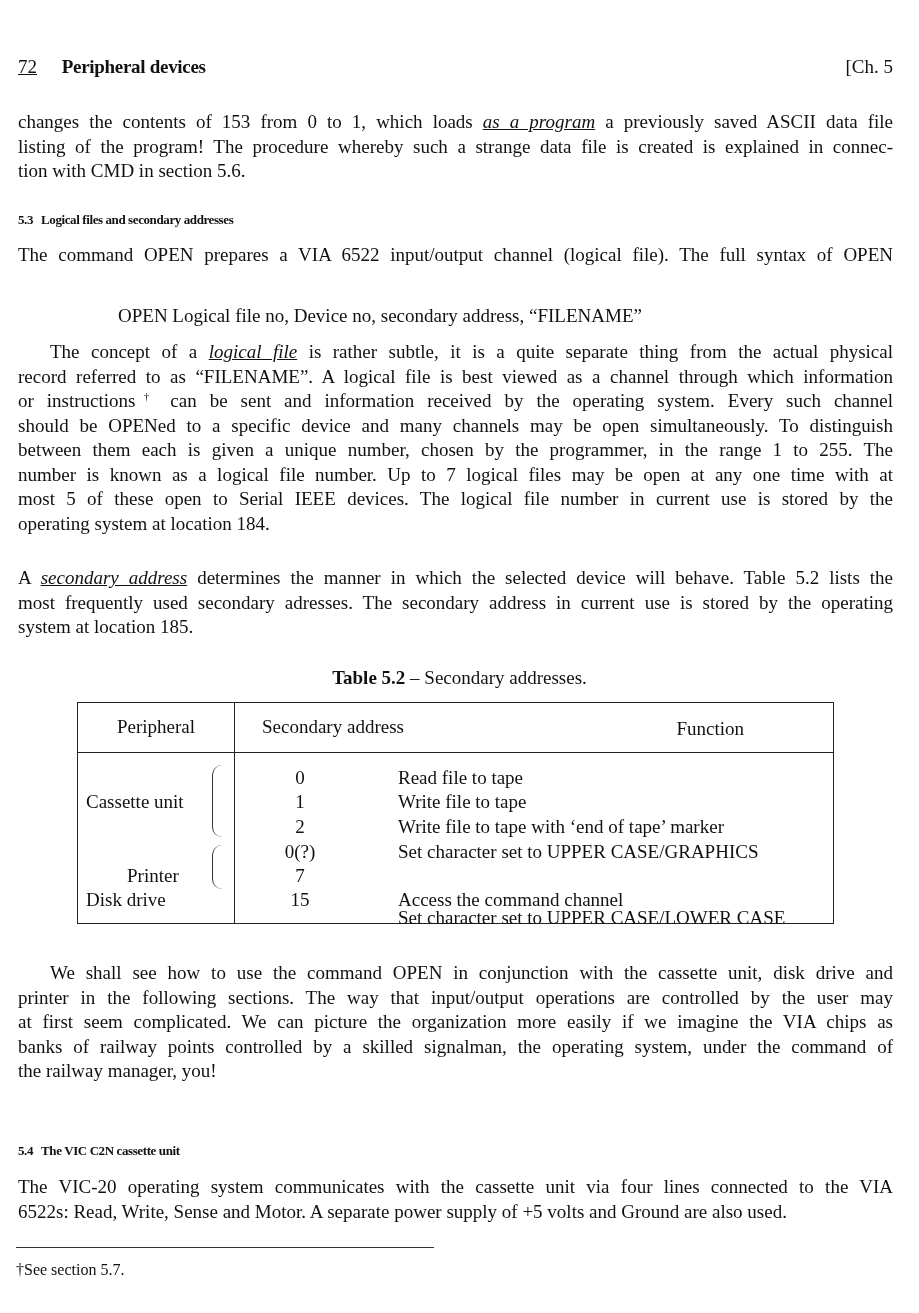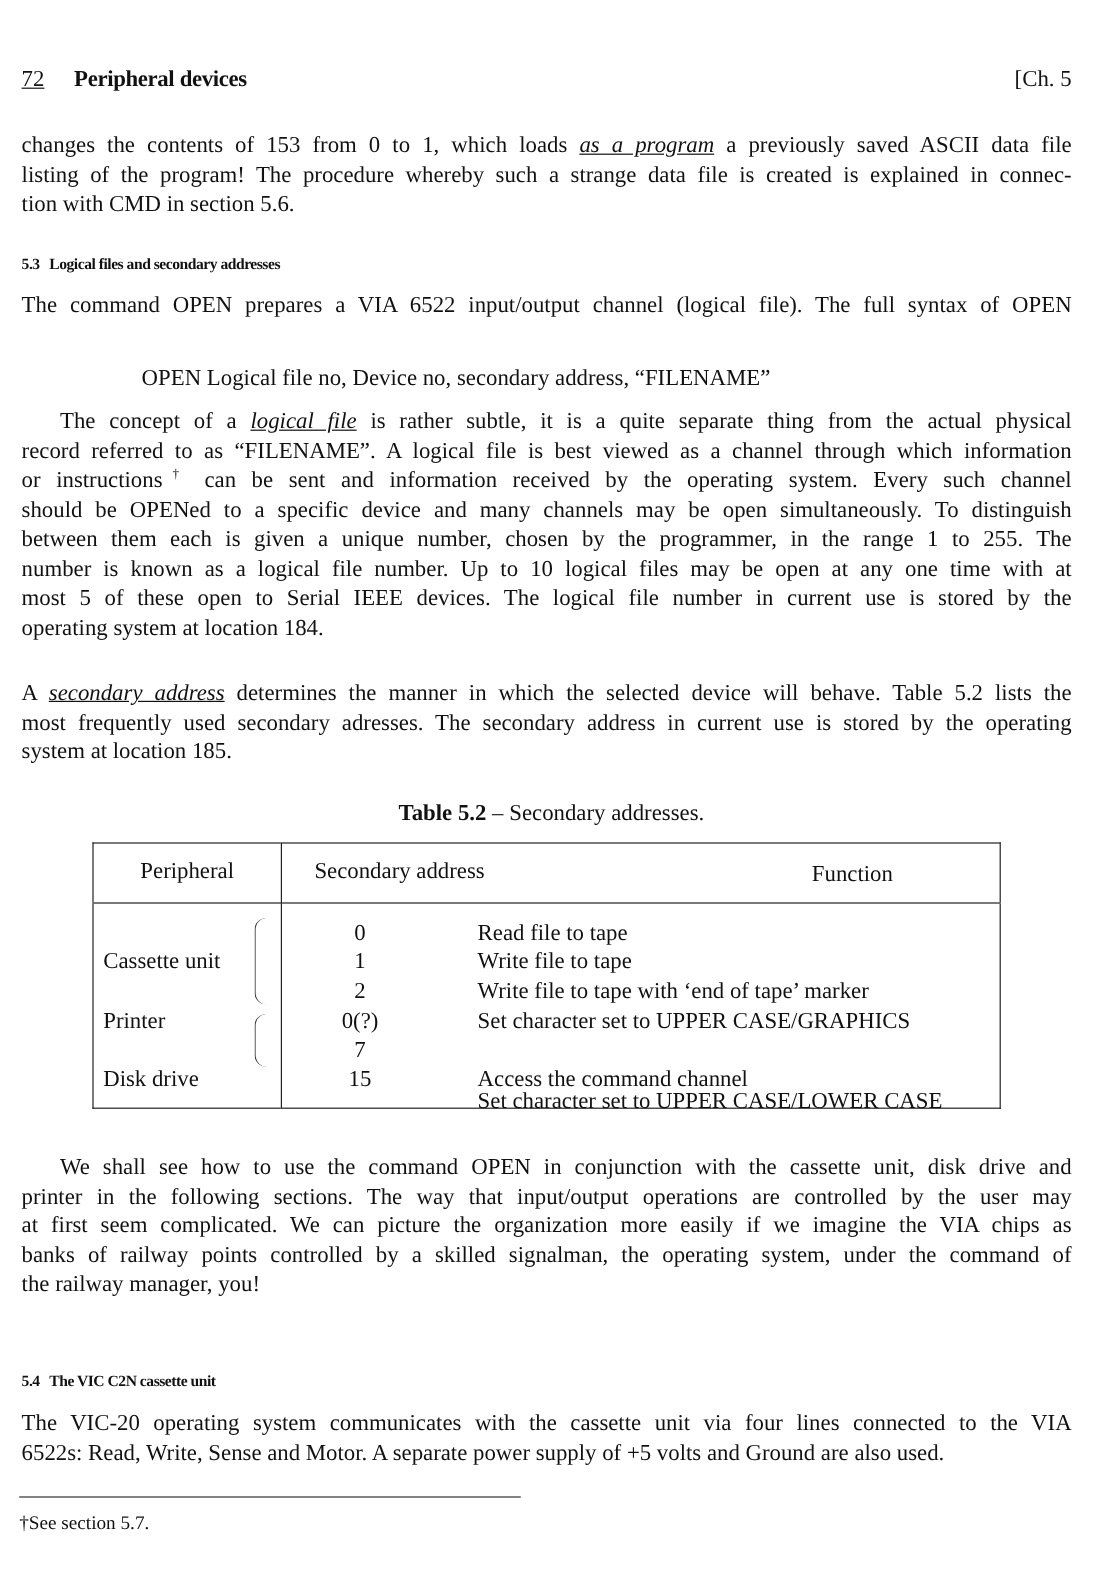--- a/index.html
+++ b/index.html
@@ -113,21 +113,21 @@
 </div>
 
 <div class="abs syntax">OPEN Logical file no, Device no, secondary address, “FILENAME”</div>
 
 <div class="abs para" style="top:340px;">
   <span class="line" style="text-indent:32px;"><span>The concept of a </span><i>logical file</i><span> is rather subtle, it is a quite separate thing from the actual physical</span></span>
   <span class="line">record referred to as “FILENAME”. A logical file is best viewed as a channel through which information</span>
   <span class="line"><span>or instructions</span><sup>†</sup><span> can be sent and information received by the operating system. Every such channel</span></span>
   <span class="line">should be OPENed to a specific device and many channels may be open simultaneously. To distinguish</span>
   <span class="line">between them each is given a unique number, chosen by the programmer, in the range 1 to 255. The</span>
-  <span class="line">number is known as a logical file number. Up to 10 logical files may be open at any one time with at</span>
+  <span class="line">number is known as a logical file number. Up to 7 logical files may be open at any one time with at</span>
   <span class="line">most 5 of these open to Serial IEEE devices. The logical file number in current use is stored by the</span>
   <span class="line last">operating system at location 184.</span>
 </div>
 
 <div class="abs para" style="top:566px;">
   <span class="line"><span>A </span><i>secondary address</i><span> determines the manner in which the selected device will behave. Table 5.2 lists the</span></span>
   <span class="line">most frequently used secondary adresses. The secondary address in current use is stored by the operating</span>
   <span class="line last">system at location 185.</span>
 </div>
 
@@ -144,21 +144,21 @@
         <span style="position:absolute; left:599px; top:14px;">Function</span>
       </th>
     </tr>
   </thead>
   <tbody>
     <tr>
       <td class="col-periph">
         <div class="periph-col">
           <span class="periph-label" style="top:37px;">Cassette unit</span>
           <span class="brace" style="left:134px; top:12px; height:72px;"></span>
-          <span class="periph-label" style="top:87px;">Printer</span>
+          <span class="periph-label" style="top:111px;margin-left:41px;">Printer</span>
           <span class="brace" style="left:134px; top:92px; height:44px;"></span>
           <span class="periph-label" style="top:135px;">Disk drive</span>
         </div>
       </td>
       <td>
         <div class="body-cell">
           <span class="row-num" style="left:40px; top:13px;">0</span>
           <span class="row-fn" style="top:13px;">Read file to tape</span>
 
           <span class="row-num" style="left:40px; top:37px;">1</span>

